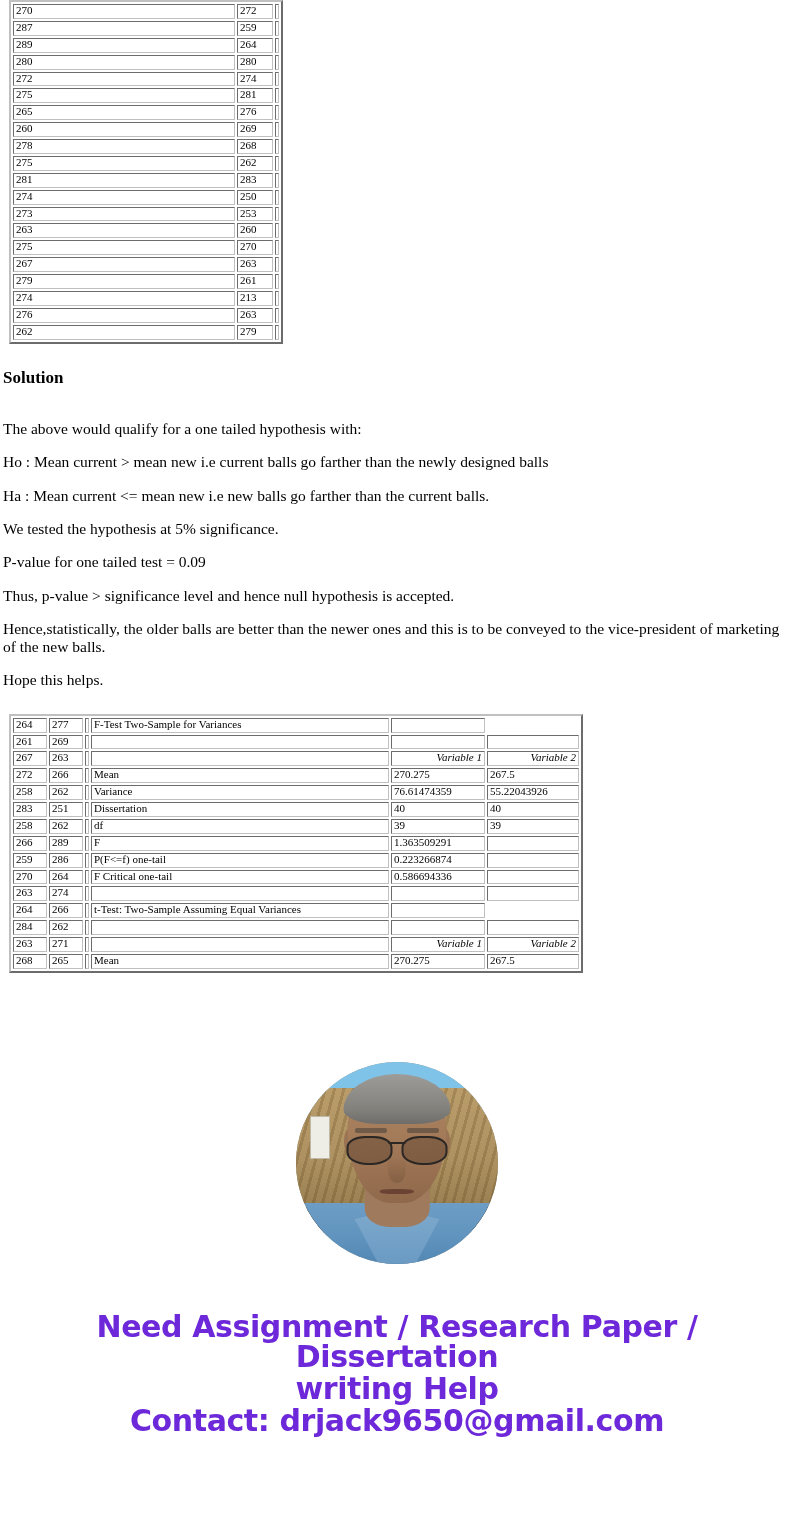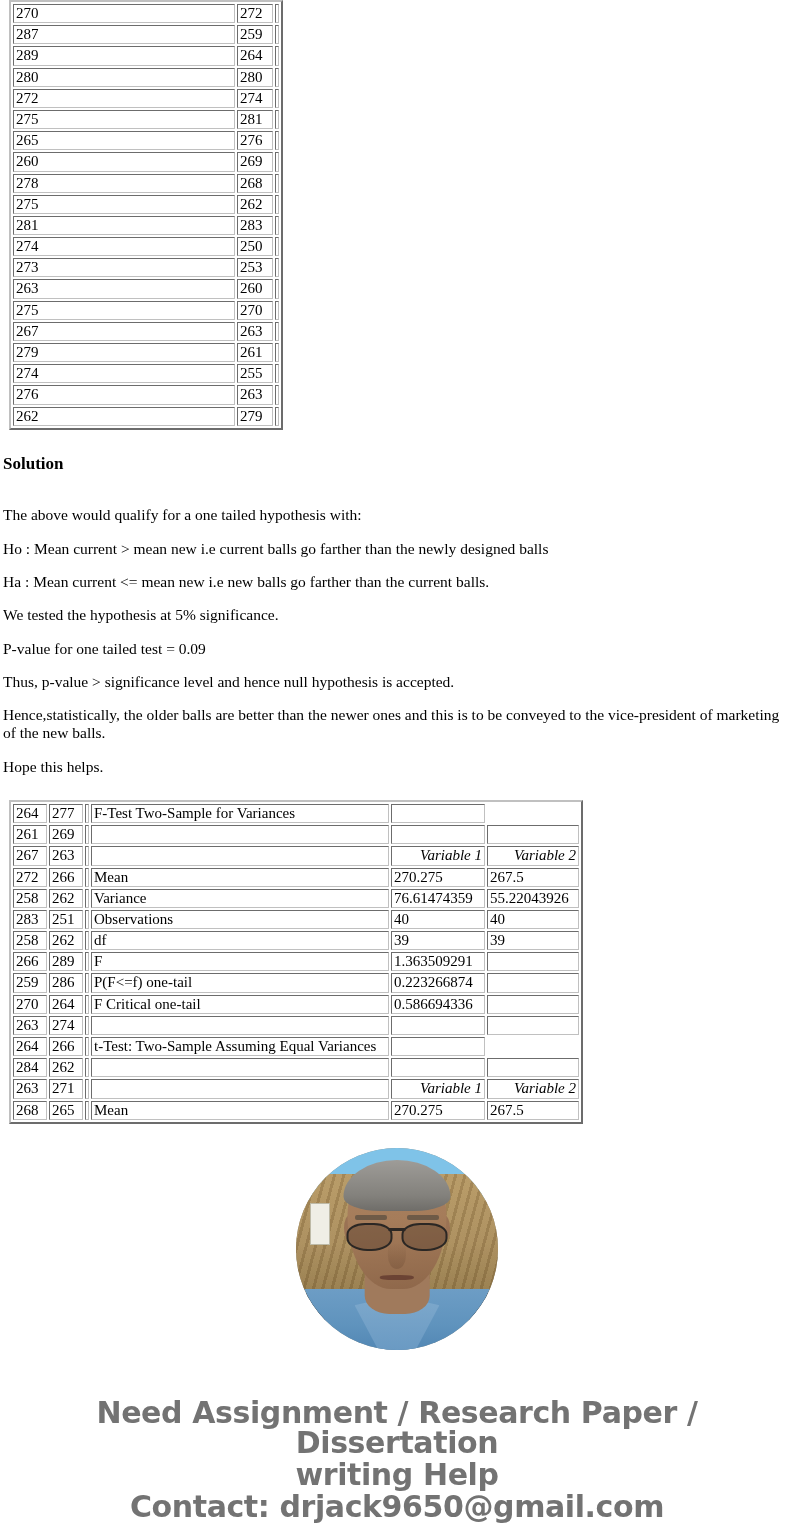--- a/index.html
+++ b/index.html
@@ -14,21 +14,21 @@
     -webkit-font-smoothing: antialiased;
   }
 
   
   .data-table {
     border-collapse: separate;
     border-spacing: 2px;
     border: 2px outset #c0c0c0;
     background: #ffffff;
     font-family: "Liberation Serif", "DejaVu Serif", serif;
-    font-size: 15px;
+    font-size: 11px;
     line-height: 1.08;
   }
   .data-table td {
     border: 1px inset #c0c0c0;
     padding: 0px 2px 1px 2px;
     vertical-align: top;
     white-space: nowrap;
     background: #ffffff;
   }
 
@@ -193,21 +193,21 @@
   #promo-block {
     padding: 44px 12px 18px 12px;
     text-align: center;
   }
   #promo-block .promo-line {
     font-family: "DejaVu Sans", "Liberation Sans", sans-serif;
     font-weight: bold;
     font-size: 30px;
     line-height: 1.0;
     letter-spacing: -0.4px;
-    color: #737373;
+    color: #6d28d9;
   }
   #promo-block .promo-line.l2 { padding-top: 2px; }
   #promo-block .promo-line.l3 { padding-top: 2px; }
 </style>
 </head>
 <body>
 
 <div id="raw-data-table-wrap">
   <table id="raw-data-table" class="data-table">
     <tbody id="raw-data-body">
@@ -291,21 +291,21 @@
           <td class="c-narrow">263</td>
           <td class="c-tiny">&nbsp;</td>
         </tr>
         <tr>
           <td class="c-wide">279</td>
           <td class="c-narrow">261</td>
           <td class="c-tiny">&nbsp;</td>
         </tr>
         <tr>
           <td class="c-wide">274</td>
-          <td class="c-narrow">255</td>
+          <td class="c-narrow">213</td>
           <td class="c-tiny">&nbsp;</td>
         </tr>
         <tr>
           <td class="c-wide">276</td>
           <td class="c-narrow">263</td>
           <td class="c-tiny">&nbsp;</td>
         </tr>
         <tr>
           <td class="c-wide">262</td>
           <td class="c-narrow">279</td>
@@ -367,21 +367,21 @@
           <td class="s-n2">262</td>
           <td class="s-gap">&nbsp;</td>
           <td class="s-lbl">Variance</td>
           <td class="s-v1">76.61474359</td>
           <td class="s-v2">55.22043926</td>
         </tr>
         <tr>
           <td class="s-n1">283</td>
           <td class="s-n2">251</td>
           <td class="s-gap">&nbsp;</td>
-          <td class="s-lbl">Observations</td>
+          <td class="s-lbl">Dissertation</td>
           <td class="s-v1">40</td>
           <td class="s-v2">40</td>
         </tr>
         <tr>
           <td class="s-n1">258</td>
           <td class="s-n2">262</td>
           <td class="s-gap">&nbsp;</td>
           <td class="s-lbl">df</td>
           <td class="s-v1">39</td>
           <td class="s-v2">39</td>

